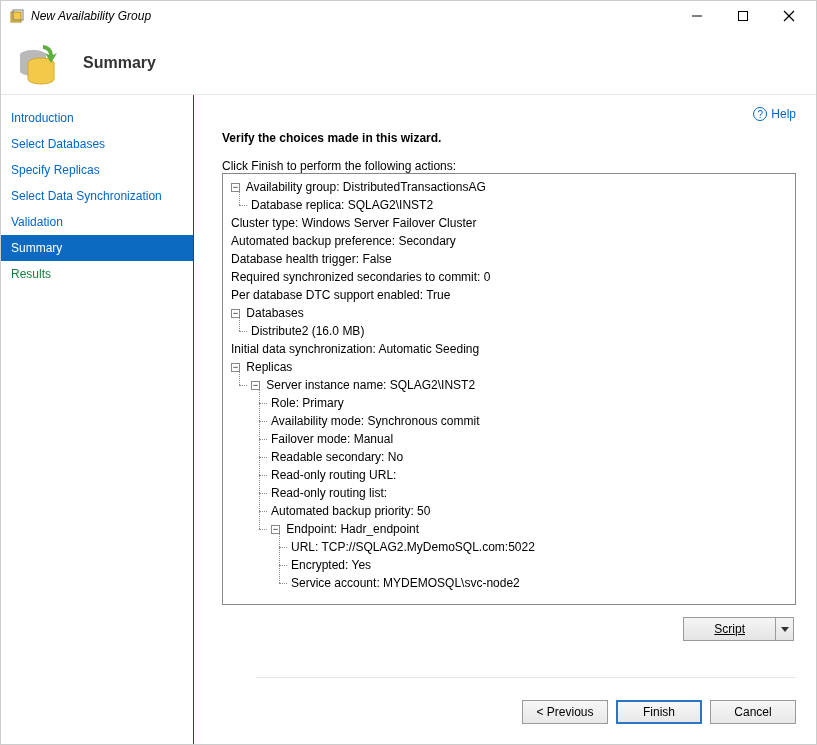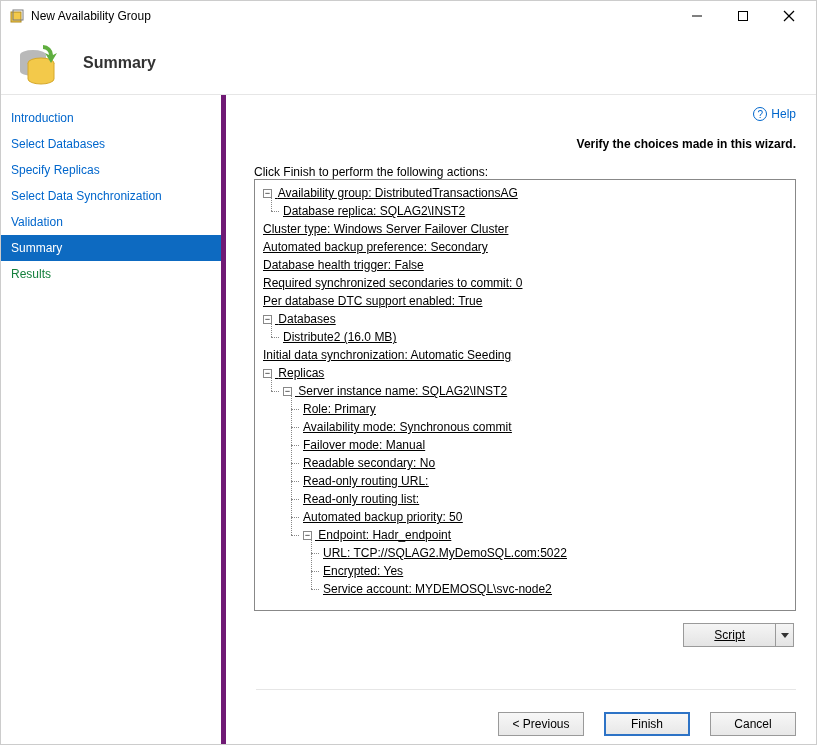--- a/index.html
+++ b/index.html
@@ -16,21 +16,21 @@
   }
   
   .titlebar {
     height: 30px;
     display: flex;
     align-items: center;
     padding: 0 4px 0 8px;
     background: #fff;
   }
   .titlebar .app-icon { width: 16px; height: 16px; margin-right: 6px; }
-  .titlebar .title { flex: 1; font-size: 12px; }
+  .titlebar .title { flex: 1; font-size: 12px; font-style: italic; }
   .titlebar .win-controls { display: flex; }
   .titlebar .win-btn {
     width: 46px; height: 30px;
     display: flex; align-items: center; justify-content: center;
     font-size: 14px; color: #000;
   }
   
   .header {
     height: 64px;
     display: flex;
@@ -39,22 +39,22 @@
     border-bottom: 1px solid #e6e6e6;
   }
   .header .big-icon { width: 48px; height: 48px; margin-right: 20px; }
   .header .header-title { font-size: 16px; font-weight: 600; color: #333; }
   
   .body {
     display: flex;
     height: calc(745px - 30px - 64px);
   }
   .sidebar {
-    width: 225px;
-    border-right: 5px solid #701a75;
+    width: 193px;
+    border-right: 1px solid #701a75;
     padding-top: 10px;
   }
   .side-item {
     padding: 6px 10px;
     color: #0066cc;
     cursor: pointer;
   }
   .side-item.active {
     background: #0d6ac1;
     color: #fff;
@@ -74,37 +74,36 @@
   }
   .help-link .help-icon {
     width: 14px; height: 14px;
     border: 1px solid #0066cc;
     border-radius: 50%;
     display: inline-flex; align-items: center; justify-content: center;
     font-size: 10px; color: #0066cc;
   }
   .main .heading {
     font-weight: bold;
-    margin-top: 24px;
+    margin-top: 18px;
     margin-bottom: 14px;
-    text-align: right;
   }
   .main .subheading { }
   .tree-box {
     border: 1px solid #888;
     height: 432px;
     overflow-y: scroll;
     padding: 4px 2px 4px 2px;
     background: #fff;
     font-size: 12px;
     line-height: 18px;
   }
   .tree ul { list-style: none; margin: 0; padding-left: 20px; }
   .tree > ul { padding-left: 6px; }
-  .tree li { position: relative; white-space: nowrap; text-decoration: underline; }
+  .tree li { position: relative; white-space: nowrap; }
   .tree li::before {
     content: "";
     position: absolute;
     left: -12px; top: 9px;
     width: 8px; border-top: 1px dotted #888;
   }
   .tree li::after {
     content: "";
     position: absolute;
     left: -12px; top: -9px;
@@ -140,22 +139,22 @@
   .script-btn .label {
     padding: 0 30px;
     display: flex; align-items: center; text-decoration: underline;
   }
   .script-btn .dd {
     width: 18px; border-left: 1px solid #9a9a9a;
     display: flex; align-items: center; justify-content: center;
   }
   .footer {
     position: absolute;
-    right: 20px; bottom: 10px;
-    display: flex; gap: 20px;
+    right: 20px; bottom: 22px;
+    display: flex; gap: 8px;
   }
   .footer .sep {
     width: 540px; border-top: 1px solid #e6e6e6;
     position: absolute; right: 0; bottom: 46px;
   }
   .btn {
     width: 86px; height: 24px;
     border: 1px solid #9a9a9a;
     background: linear-gradient(#f7f7f7,#e8e8e8);
     display: flex; align-items: center; justify-content: center;

